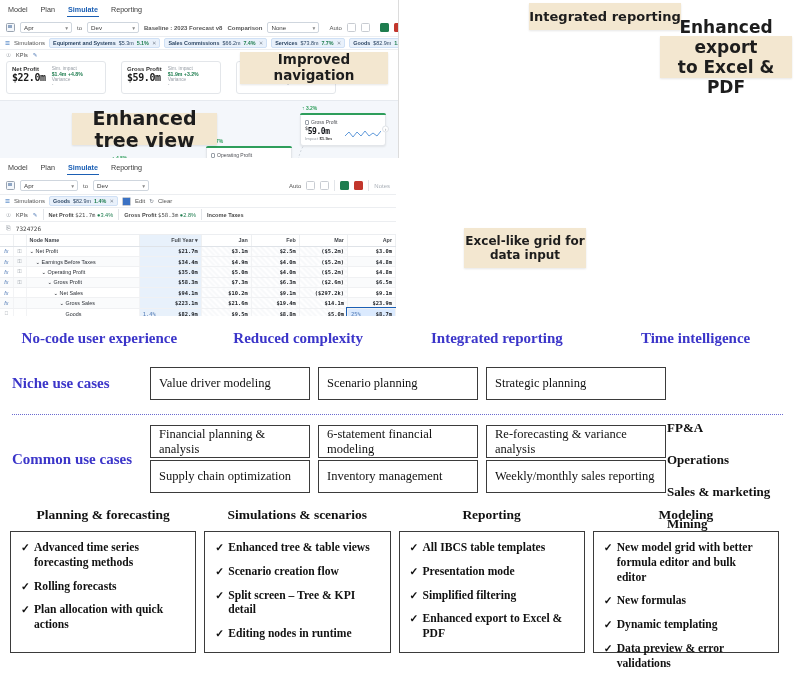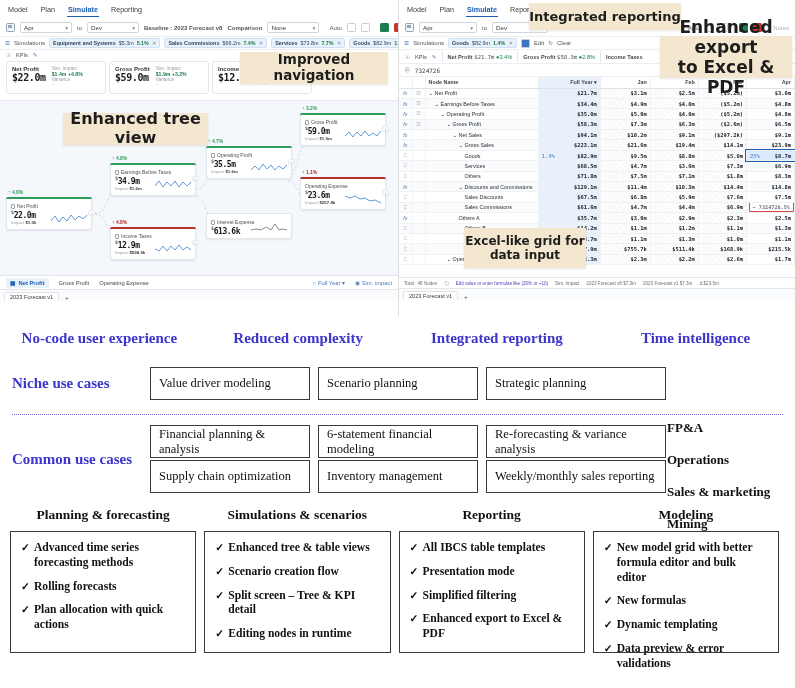--- a/index.html
+++ b/index.html
@@ -7,21 +7,21 @@
   body {
     width:795px; height:688px;
     background:#ffffff;
     font-family:"Liberation Sans", sans-serif;
     color:#222;
     overflow:hidden;
     position:relative;
   }
 
   
-  .shots { position:relative; width:795px; height:316px; display:flex; }
+  .shots { position:relative; width:795px; height:316px; display:flex;flex-direction:column; }
   .shot { position:relative; overflow:hidden; background:#fff; }
   .shot.left  { width:399px; height:316px; border-right:1px solid #dcdcdc; }
   .shot.right { width:396px; height:316px; }
 
   .menubar { display:flex; gap:11px; padding:4px 7px 2px 7px; font-size:7.2px; color:#3b3b3b; }
   .menubar .mi { padding:1px 1px 2px 1px; white-space:nowrap; }
   .menubar .mi.active { color:#1b5fb4; border-bottom:1.4px solid #1b5fb4; font-weight:bold; }
 
   .toolbar { display:flex; align-items:center; gap:5px; padding:2px 6px; font-size:6.2px; color:#444; border-bottom:1px solid #eceef1; height:18px; }
   .tb-icon { width:9px; height:9px; border:1px solid #9aa4b1; border-radius:1.5px; background:#f4f7fb; flex:none; position:relative; }
@@ -35,21 +35,21 @@
   .sq.red { background:#c2362c; }
   .sq.grey { border:1px solid #c8ccd2; background:#fff; }
 
   .simrow { display:flex; align-items:center; gap:4px; padding:1px 5px; height:13px; font-size:5.6px; color:#4a4a4a; border-bottom:1px solid #eceef1; overflow:hidden; }
   .chip { display:flex; align-items:center; gap:3px; background:#e9f1fb; border:1px solid #cfe0f5; border-radius:2px; padding:0 3px; height:10px; font-size:5.4px; color:#2b4straight; color:#2c4664; white-space:nowrap; }
   .chip b { font-weight:bold; }
   .chip .pct { color:#1e7d4f; font-weight:bold; }
   .chip .x { color:#7d8794; }
 
   .kpirow { display:flex; align-items:center; gap:5px; padding:2px 6px 0 6px; font-size:5.6px; color:#4a4a4a; }
-  .kpicards { display:flex; gap:3px; padding:3px 6px 6px 6px;align-items:center; }
+  .kpicards { display:flex; gap:15px; padding:3px 6px 6px 6px;align-items:center; }
   .kpicard { border:1px solid #e3e6ea; border-radius:3px; background:#fff; width:100px; height:33px; display:flex; padding:4px 5px; gap:6px; }
   .kpicard .nm { font-size:6px; font-weight:bold; color:#333; }
   .kpicard .val { font-size:10px; font-weight:bold; color:#1a1a1a; font-family:"DejaVu Sans Mono", monospace; letter-spacing:-0.4px; }
   .kpicard .lbl { font-size:4.8px; color:#9aa0a8; }
   .kpicard .pos { font-size:5.2px; color:#1e7d4f; font-weight:bold; }
   .kpicard .neg { font-size:5.2px; color:#c2362c; font-weight:bold; }
 
   .canvas { position:relative; background:#f4f7fb; height:175px; border-top:1px solid #e6eaef; overflow:hidden; }
   .node { position:absolute; width:86px; background:#fff; border:1px solid #e3e6ea; border-radius:3px; box-shadow:0 1px 2px rgba(0,0,0,.08); padding:3px 4px 4px 4px; }
   .node .bar { position:absolute; left:-1px; right:-1px; top:-1px; height:2.4px; border-radius:3px 3px 0 0; }
@@ -658,21 +658,21 @@
       <span>2023 Forecast v1 $7.3m</span>
       <span>Δ $23.5m</span>
     </div>
     <div class="tabsbar">
       <div class="tab">2023 Forecast v1</div>
       <div>+</div>
     </div>
   </div>
 
   <div class="callout" style="left:240px; top:52px; width:148px; height:32px; font-size:13.5px;">Improved navigation</div>
-  <div class="callout" style="left:63px; top:113px; width:145px; height:32px; font-size:16px;">Enhanced tree view</div>
+  <div class="callout" style="left:72px; top:113px; width:145px; height:32px; font-size:19px;">Enhanced tree view</div>
   <div class="callout" style="left:529px; top:3px; width:152px; height:27px; font-size:13px;">Integrated reporting</div>
   <div class="callout" style="left:660px; top:36px; width:132px; height:42px; font-size:17px; white-space:pre-line;">Enhanced export
 to Excel &amp; PDF</div>
   <div class="callout" style="left:464px; top:228px; width:122px; height:40px; font-size:12px; white-space:pre-line;">Excel-like grid for
 data input</div>
 </div>
 
 <div class="lower">
 
   <div class="pillars">

